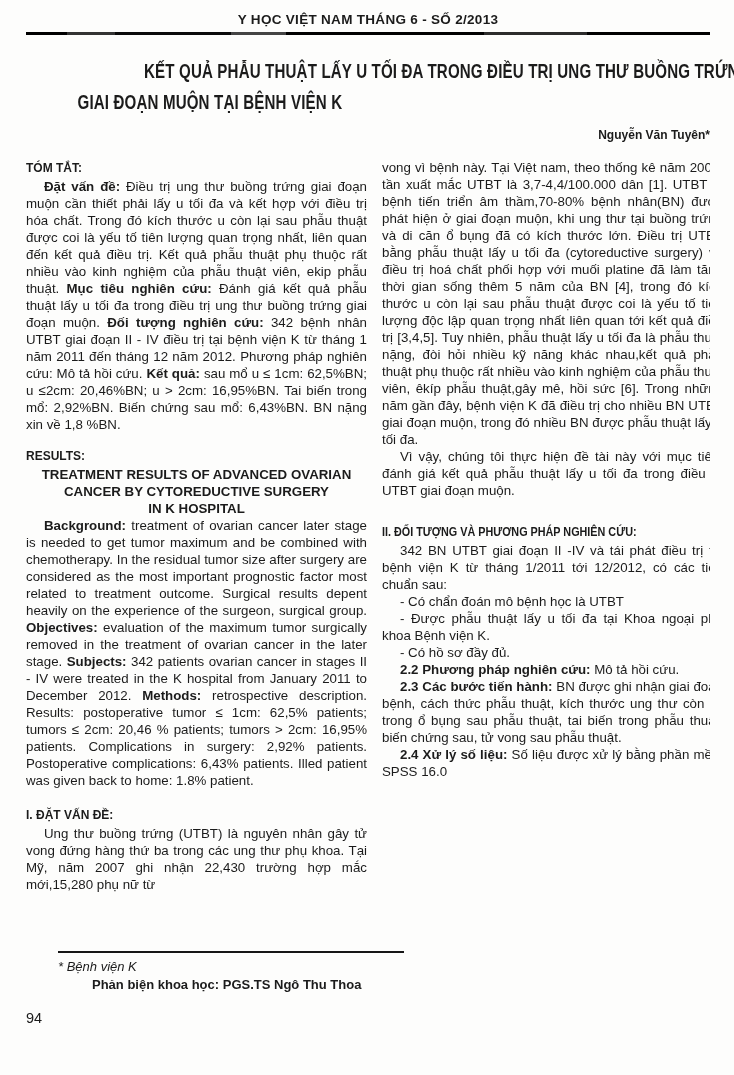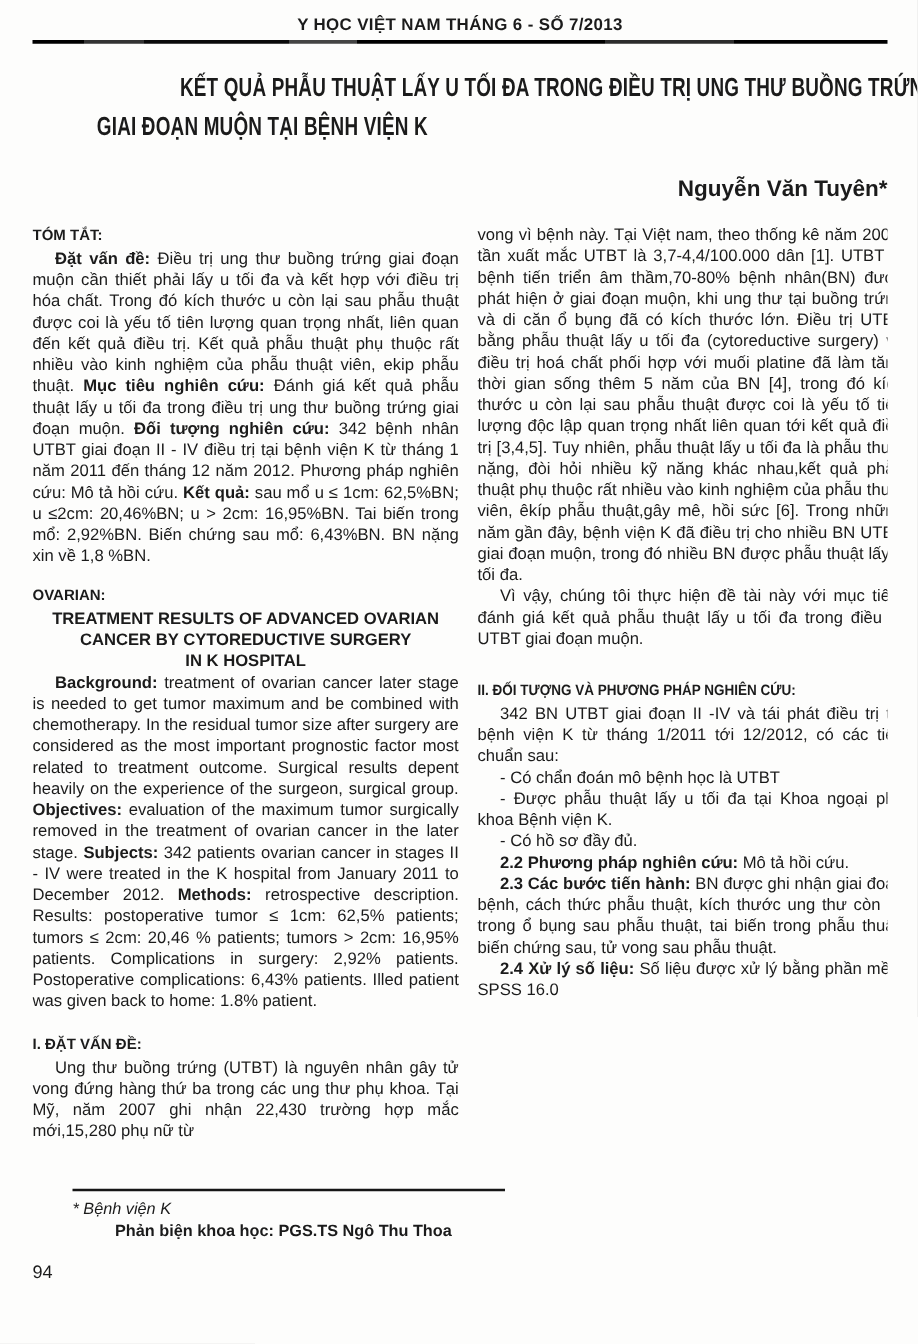--- a/index.html
+++ b/index.html
@@ -33,24 +33,24 @@
   .title-line-wrap{display:flex;line-height:31px;}
   .title-line{
     white-space:nowrap;
     font-weight:bold;
     font-size:21px;
     transform:scaleX(0.72);
     letter-spacing:.2px;
   }
 
   .author{
-    margin-top:24px;
+    margin-top:11px;
     text-align:right;
     font-weight:bold;
-    font-size:18px;
+    font-size:12px;
   }
 
   .columns{
     display:flex;
     gap:15px;
     margin-top:17px;
     height:782px;
     overflow:hidden;
     font-size:13.3px;
     line-height:17px;
@@ -85,41 +85,41 @@
     left:26px;top:1010px;
     font-size:14.5px;
   }
 </style>
 </head>
 <body>
 
 <div class="page">
   <div class="content">
 
-    <div class="journal-header">Y HỌC VIỆT NAM THÁNG 6 - SỐ 7/2013</div>
+    <div class="journal-header">Y HỌC VIỆT NAM THÁNG 6 - SỐ 2/2013</div>
     <div class="header-rule"></div>
 
     <div class="title-block">
       <div class="title-line-wrap">
         <div class="title-line">KẾT QUẢ PHẪU THUẬT LẤY U TỐI ĐA TRONG ĐIỀU TRỊ UNG THƯ BUỒNG TRỨNG</div>
       </div>
       <div class="title-line-wrap">
         <div class="title-line">GIAI ĐOẠN MUỘN TẠI BỆNH VIỆN K</div>
       </div>
     </div>
 
     <div class="author">Nguyễn Văn Tuyên*</div>
 
     <div class="columns">
 
       <div class="col">
         <div class="h-sec">TÓM TẮT:</div>
         <p class="indent"><span class="b">Đặt vấn đề: </span><span>Điều trị ung thư buồng trứng giai đoạn muộn cần thiết phải lấy u tối đa và kết hợp với điều trị hóa chất. Trong đó kích thước u còn lại sau phẫu thuật được coi là yếu tố tiên lượng quan trọng nhất, liên quan đến kết quả điều trị. Kết quả phẫu thuật phụ thuộc rất nhiều vào kinh nghiệm của phẫu thuật viên, ekip phẫu thuật. </span><span class="b">Mục tiêu nghiên cứu: </span><span>Đánh giá kết quả phẫu thuật lấy u tối đa trong điều trị ung thư buồng trứng giai đoạn muộn. </span><span class="b">Đối tượng nghiên cứu: </span><span>342 bệnh nhân UTBT giai đoạn II - IV điều trị tại bệnh viện K từ tháng 1 năm 2011 đến tháng 12 năm 2012. Phương pháp nghiên cứu: Mô tả hồi cứu. </span><span class="b">Kết quả: </span><span>sau mổ u ≤ 1cm: 62,5%BN; u ≤2cm: 20,46%BN; u &gt; 2cm: 16,95%BN. Tai biến trong mổ: 2,92%BN. Biến chứng sau mổ: 6,43%BN. BN nặng xin về 1,8 %BN.</span></p>
 
-        <div class="h-sec gap-sm">OVARIAN:</div>
+        <div class="h-sec gap-sm">RESULTS:</div>
         <div class="center-bold">TREATMENT RESULTS OF ADVANCED OVARIAN</div>
         <div class="center-bold">CANCER BY CYTOREDUCTIVE SURGERY</div>
         <div class="center-bold">IN K HOSPITAL</div>
         <p class="indent"><span class="b">Background: </span><span>treatment of ovarian cancer later stage is needed to get tumor maximum and be combined with chemotherapy. In the residual tumor size after surgery are considered as the most important prognostic factor most related to treatment outcome. Surgical results depent heavily on the experience of the surgeon, surgical group. </span><span class="b">Objectives: </span><span>evaluation of the maximum tumor surgically removed in the treatment of ovarian cancer in the later stage. </span><span class="b">Subjects: </span><span>342 patients ovarian cancer in stages II - IV were treated in the K hospital from January 2011 to December 2012. </span><span class="b">Methods: </span><span>retrospective description. Results: postoperative tumor ≤ 1cm: 62,5% patients; tumors ≤ 2cm: 20,46 % patients; tumors &gt; 2cm: 16,95% patients. Complications in surgery: 2,92% patients. Postoperative complications: 6,43% patients. Illed patient was given back to home: 1.8% patient.</span></p>
 
         <div class="h-sec gap-md">I. ĐẶT VẤN ĐỀ:</div>
         <p class="indent">Ung thư buồng trứng (UTBT) là nguyên nhân gây tử vong đứng hàng thứ ba trong các ung thư phụ khoa. Tại Mỹ, năm 2007 ghi nhận 22,430 trường hợp mắc mới,15,280 phụ nữ từ</p>
       </div>
 
       <div class="col">

